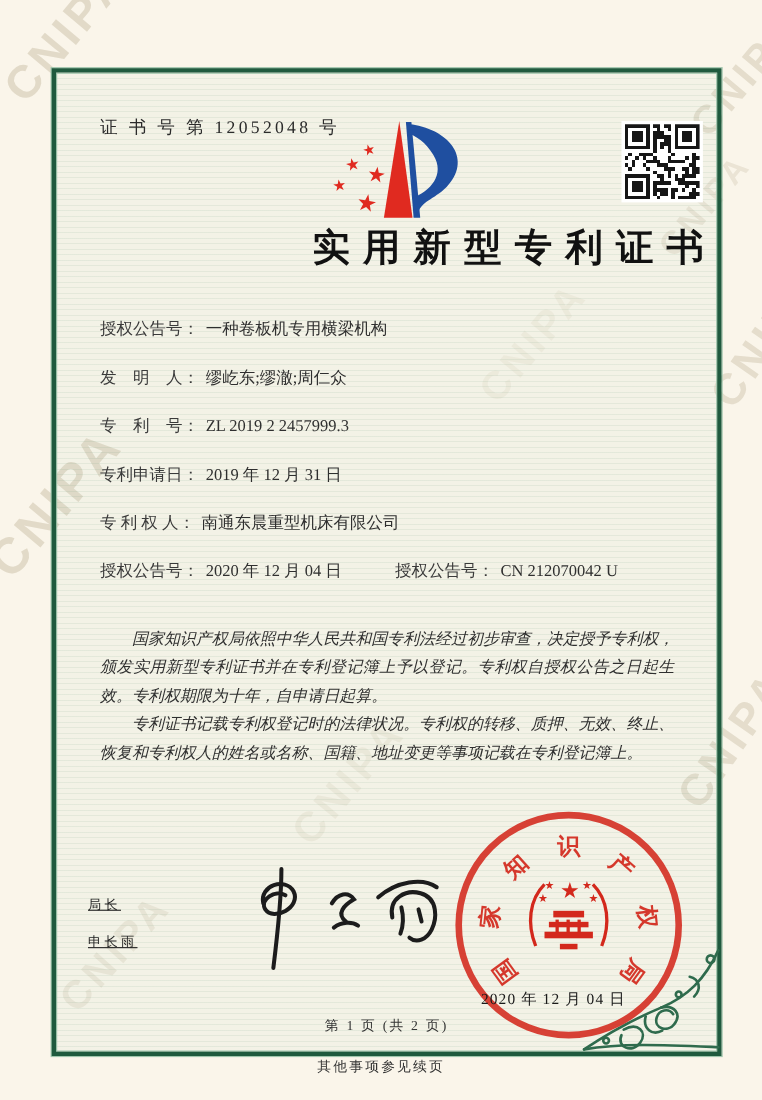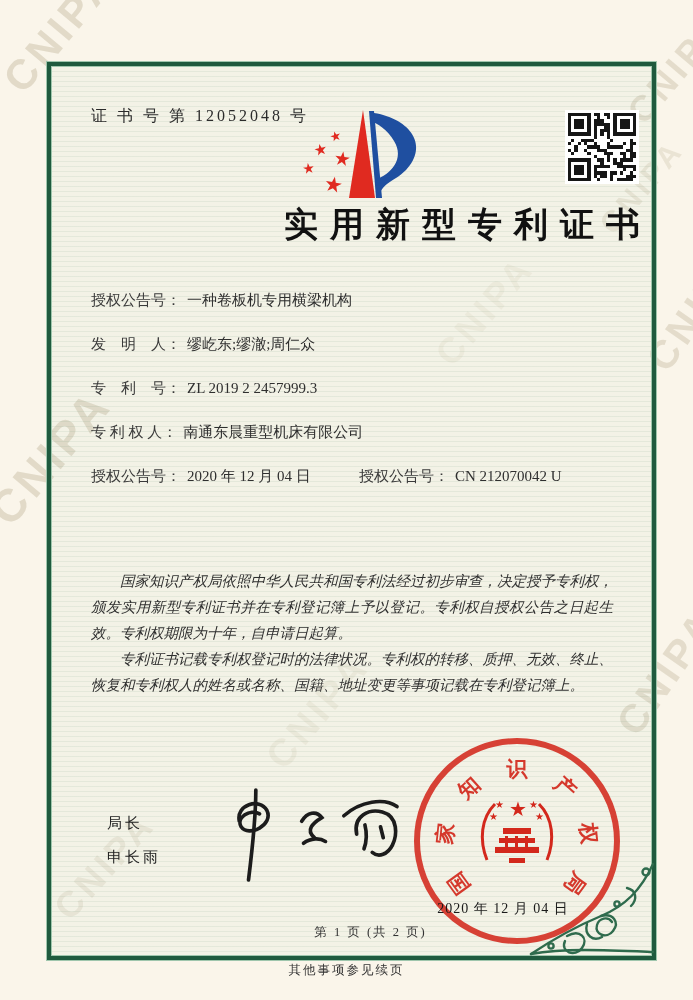--- a/index.html
+++ b/index.html
@@ -39,42 +39,42 @@
   .frow .lab{color:#3a3a3a;}
   .frow .val{margin-left:6px;color:#2f2f2f;margin-top:44px;}
   .grant{position:relative;}
   .grant .col2{position:absolute;left:268px;top:0;text-align:center;}
   .paras{
     position:absolute;left:40px;top:502px;width:522px;
     font-size:14.5px;line-height:26px;color:#2f2f2f;text-align:justify;
     font-style:italic;
   }
   .paras p{margin:0;text-indent:2em;}
-  .director{position:absolute;left:56px;font-size:15px;letter-spacing:3px;color:#222;}
+  .director{position:absolute;left:29px;font-size:12px;letter-spacing:3px;color:#222;text-decoration:underline;}
   .director.t1{top:748px;} .director.t2{top:782px;}
   .signature{position:absolute;left:148px;top:714px;width:220px;height:110px;}
   
   .seal{
     position:absolute;left:363px;top:672px;width:194px;height:194px;z-index:3;
     border:6px solid rgba(211,40,28,0.88);border-radius:50%;
   }
   .seal .ch{
     position:absolute;left:50%;top:50%;width:24px;height:24px;margin:-12px 0 0 -12px;
     font-size:21px;font-weight:bold;color:rgba(211,40,28,0.92);
     text-align:center;line-height:24px;
   }
   .seal .emblem{position:absolute;left:55px;top:48px;width:84px;height:84px;}
   .seal-date{
     position:absolute;left:-14px;top:156px;width:100%;text-align:center;
     font-size:14px;letter-spacing:1px;color:#1a1a1a;font-style:normal;z-index:4;
   }
   .ornament{position:absolute;left:474px;top:794px;width:132px;height:102px;z-index:2;}
   .footer-page{
     position:absolute;left:0;top:858px;width:100%;text-align:center;
-    font-size:12.5px;letter-spacing:2px;color:#333;padding-left:19px;
+    font-size:12.5px;letter-spacing:2px;color:#333;
   }
   .footer-note{
     position:absolute;left:0;top:962px;width:100%;text-align:center;z-index:1;
     font-size:12.5px;letter-spacing:2px;color:#333;
   }
 </style>
 </head>
 <body>
 
 <div id="wm-layer">
@@ -336,20 +336,23 @@
     <div class="frow">
       <span class="lab">授权公告号：</span><span class="val">一种卷板机专用横梁机构</span>
     </div>
     <div class="frow">
       <span class="lab">发　明　人：</span><span class="val">缪屹东;缪澈;周仁众</span>
     </div>
     <div class="frow">
       <span class="lab">专　利　号：</span><span class="val">ZL 2019 2 2457999.3</span>
     </div>
     <div class="frow">
+      <span class="lab">专利申请日：</span><span class="val">2019 年 12 月 31 日</span>
+    </div>
+    <div class="frow">
       <span class="lab">专 利 权 人：</span><span class="val">南通东晨重型机床有限公司</span>
     </div>
     <div class="frow grant">
       <span>
         <span class="lab">授权公告号：</span><span class="val">2020 年 12 月 04 日</span>
       </span>
       <span class="col2">
         <span class="lab">授权公告号：</span><span class="val">CN 212070042 U</span>
       </span>
     </div>

